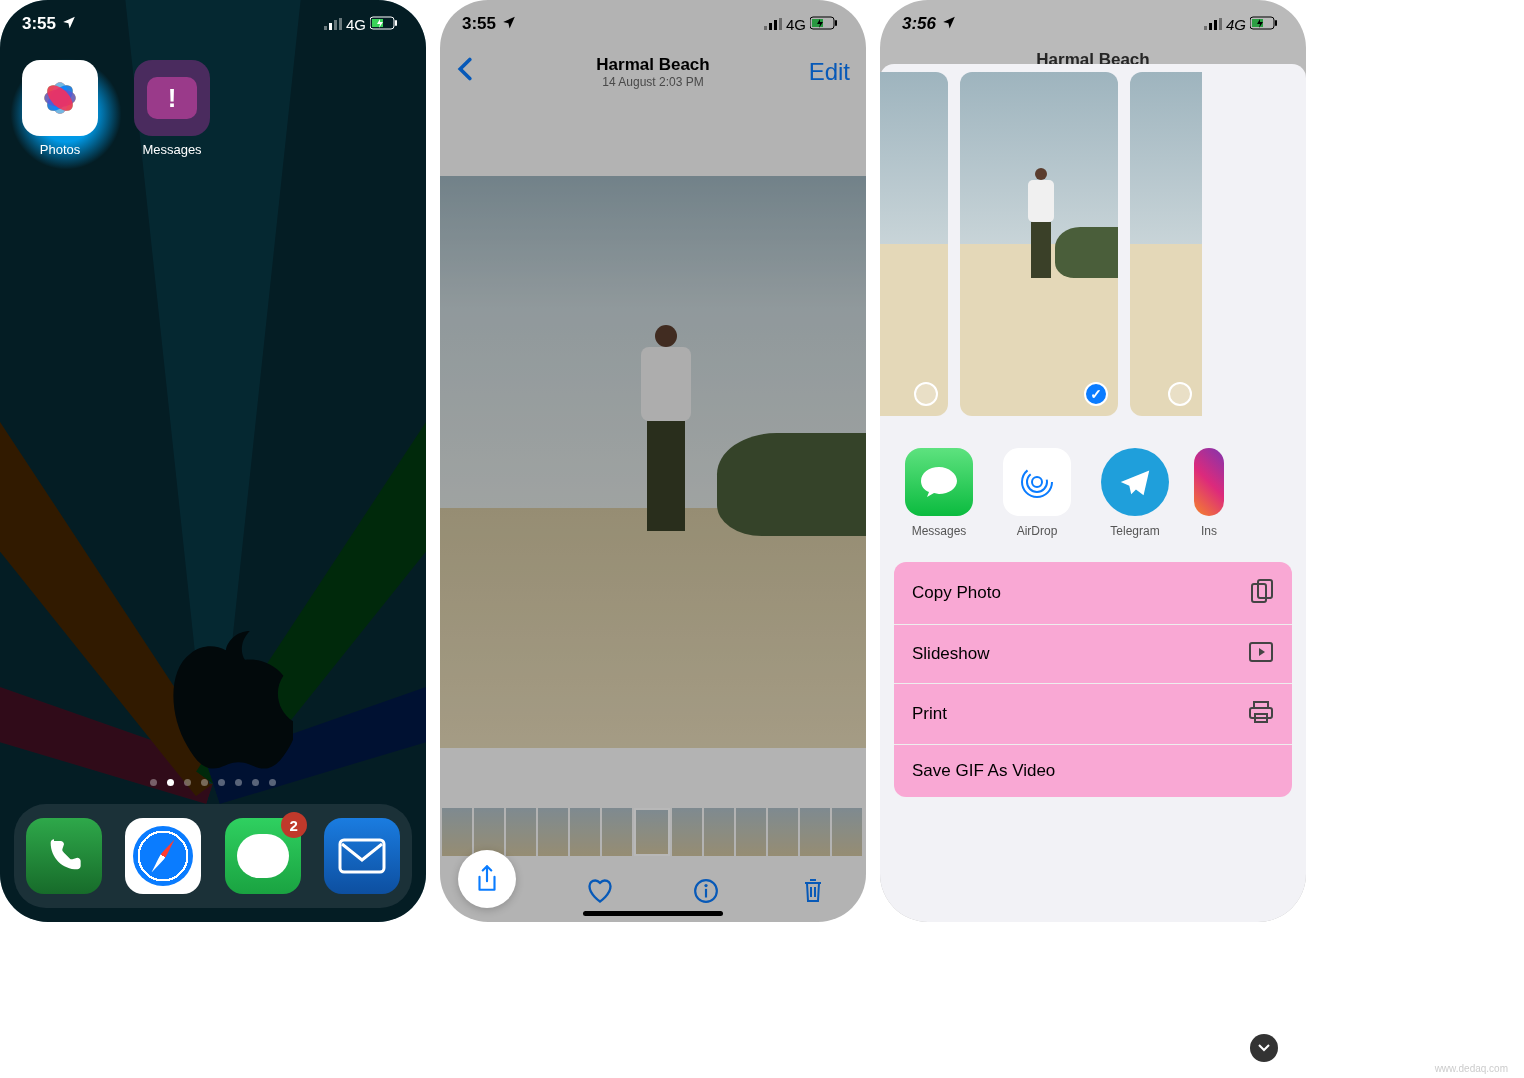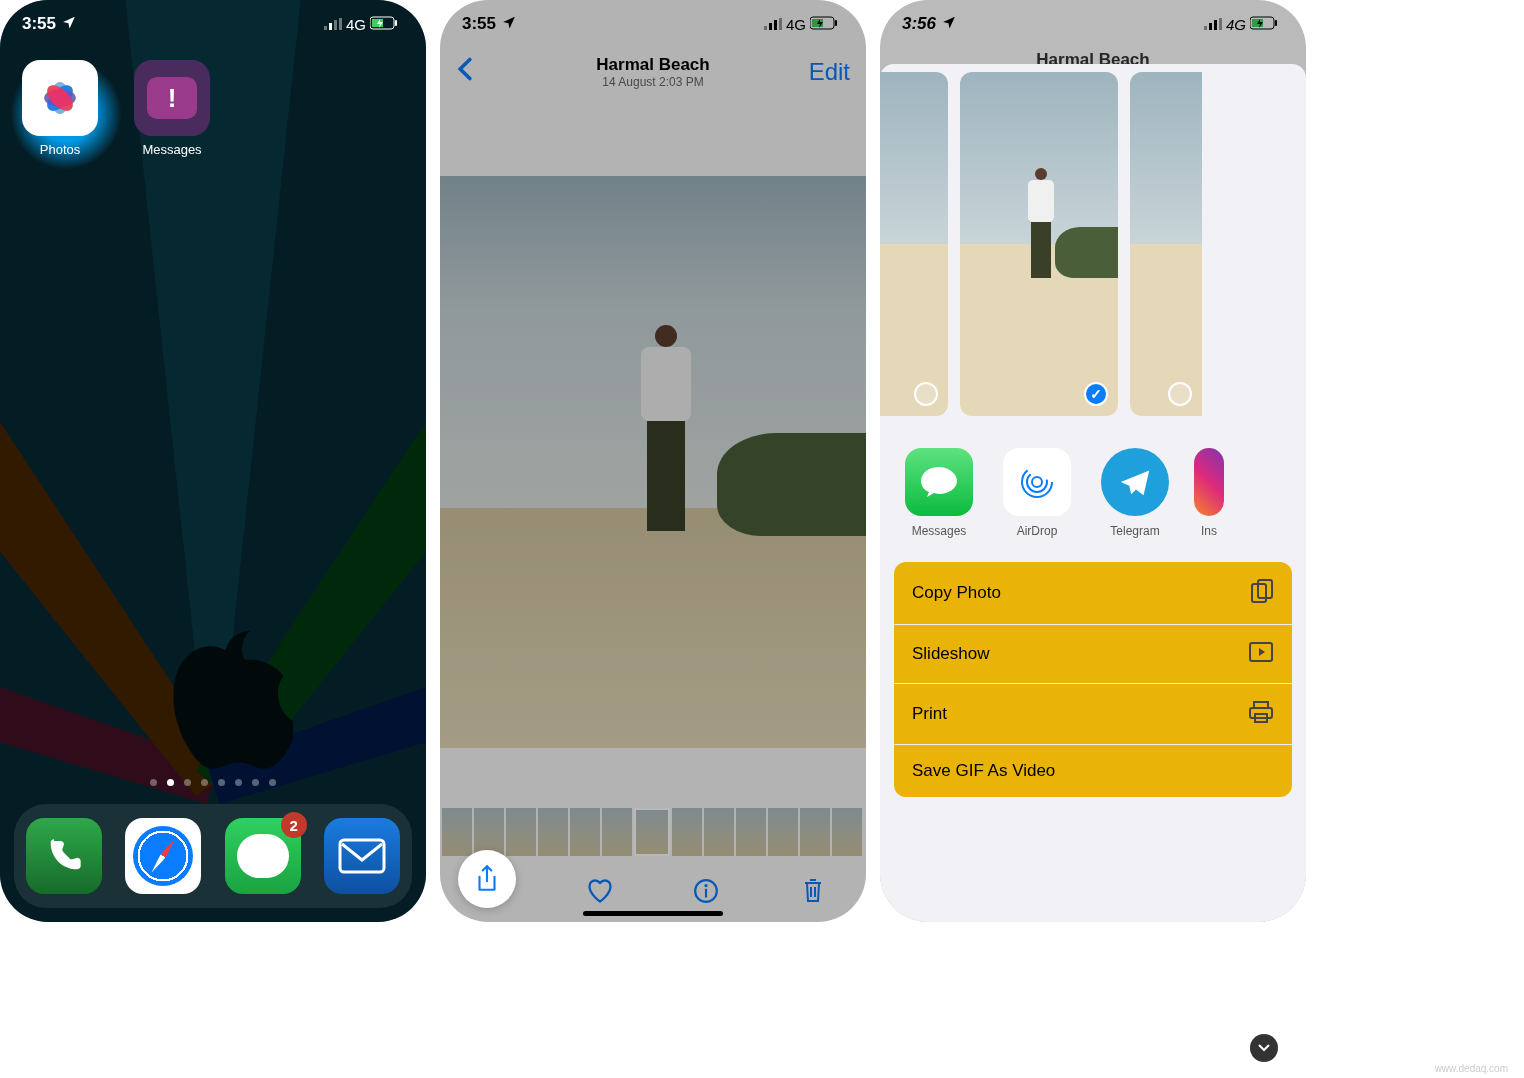--- a/index.html
+++ b/index.html
@@ -113,21 +113,21 @@
 .share-apps-row { display:flex; gap:20px; padding:24px 20px 16px; overflow:hidden; }
 .share-app { display:flex; flex-direction:column; align-items:center; gap:8px; flex:0 0 78px; }
 .share-app .ic { width:68px; height:68px; border-radius:16px; display:flex; align-items:center; justify-content:center; }
 .share-app .lbl { font-size:12px; color:#555; }
 .airdrop-ic { background:#fff; }
 .messages-ic { background:linear-gradient(180deg,#5ee27f,#0bbb3f); }
 .mail-ic2 { background:linear-gradient(180deg,#3ea5ff,#1566e8); }
 .telegram-ic { background:#1f9fdb; border-radius:50% !important; }
 .insta-ic { background:linear-gradient(45deg,#f58529,#dd2a7b,#8134af); }
 
-.action-list { margin:8px 14px; background:#eab308; border-radius:12px; }
+.action-list { margin:8px 14px; background:#f9a8d4; border-radius:12px; }
 .action-row { display:flex; justify-content:space-between; align-items:center; padding:16px 18px; border-bottom:1px solid #eee; }
 .action-row:last-child { border-bottom:none; }
 .action-label { font-size:17px; }
 .action-icon { color:#444; }
 
 .watermark { position:fixed; bottom:4px; right:16px; font-size:10px; color:#ccc; }
 .overlay-down { position:fixed; bottom:16px; right:246px; width:28px; height:28px; background:#333; border-radius:50%; color:#fff; display:flex; align-items:center; justify-content:center; font-size:14px; }
 
 svg.photos-flower { width:56px; height:56px; }
 </style>

